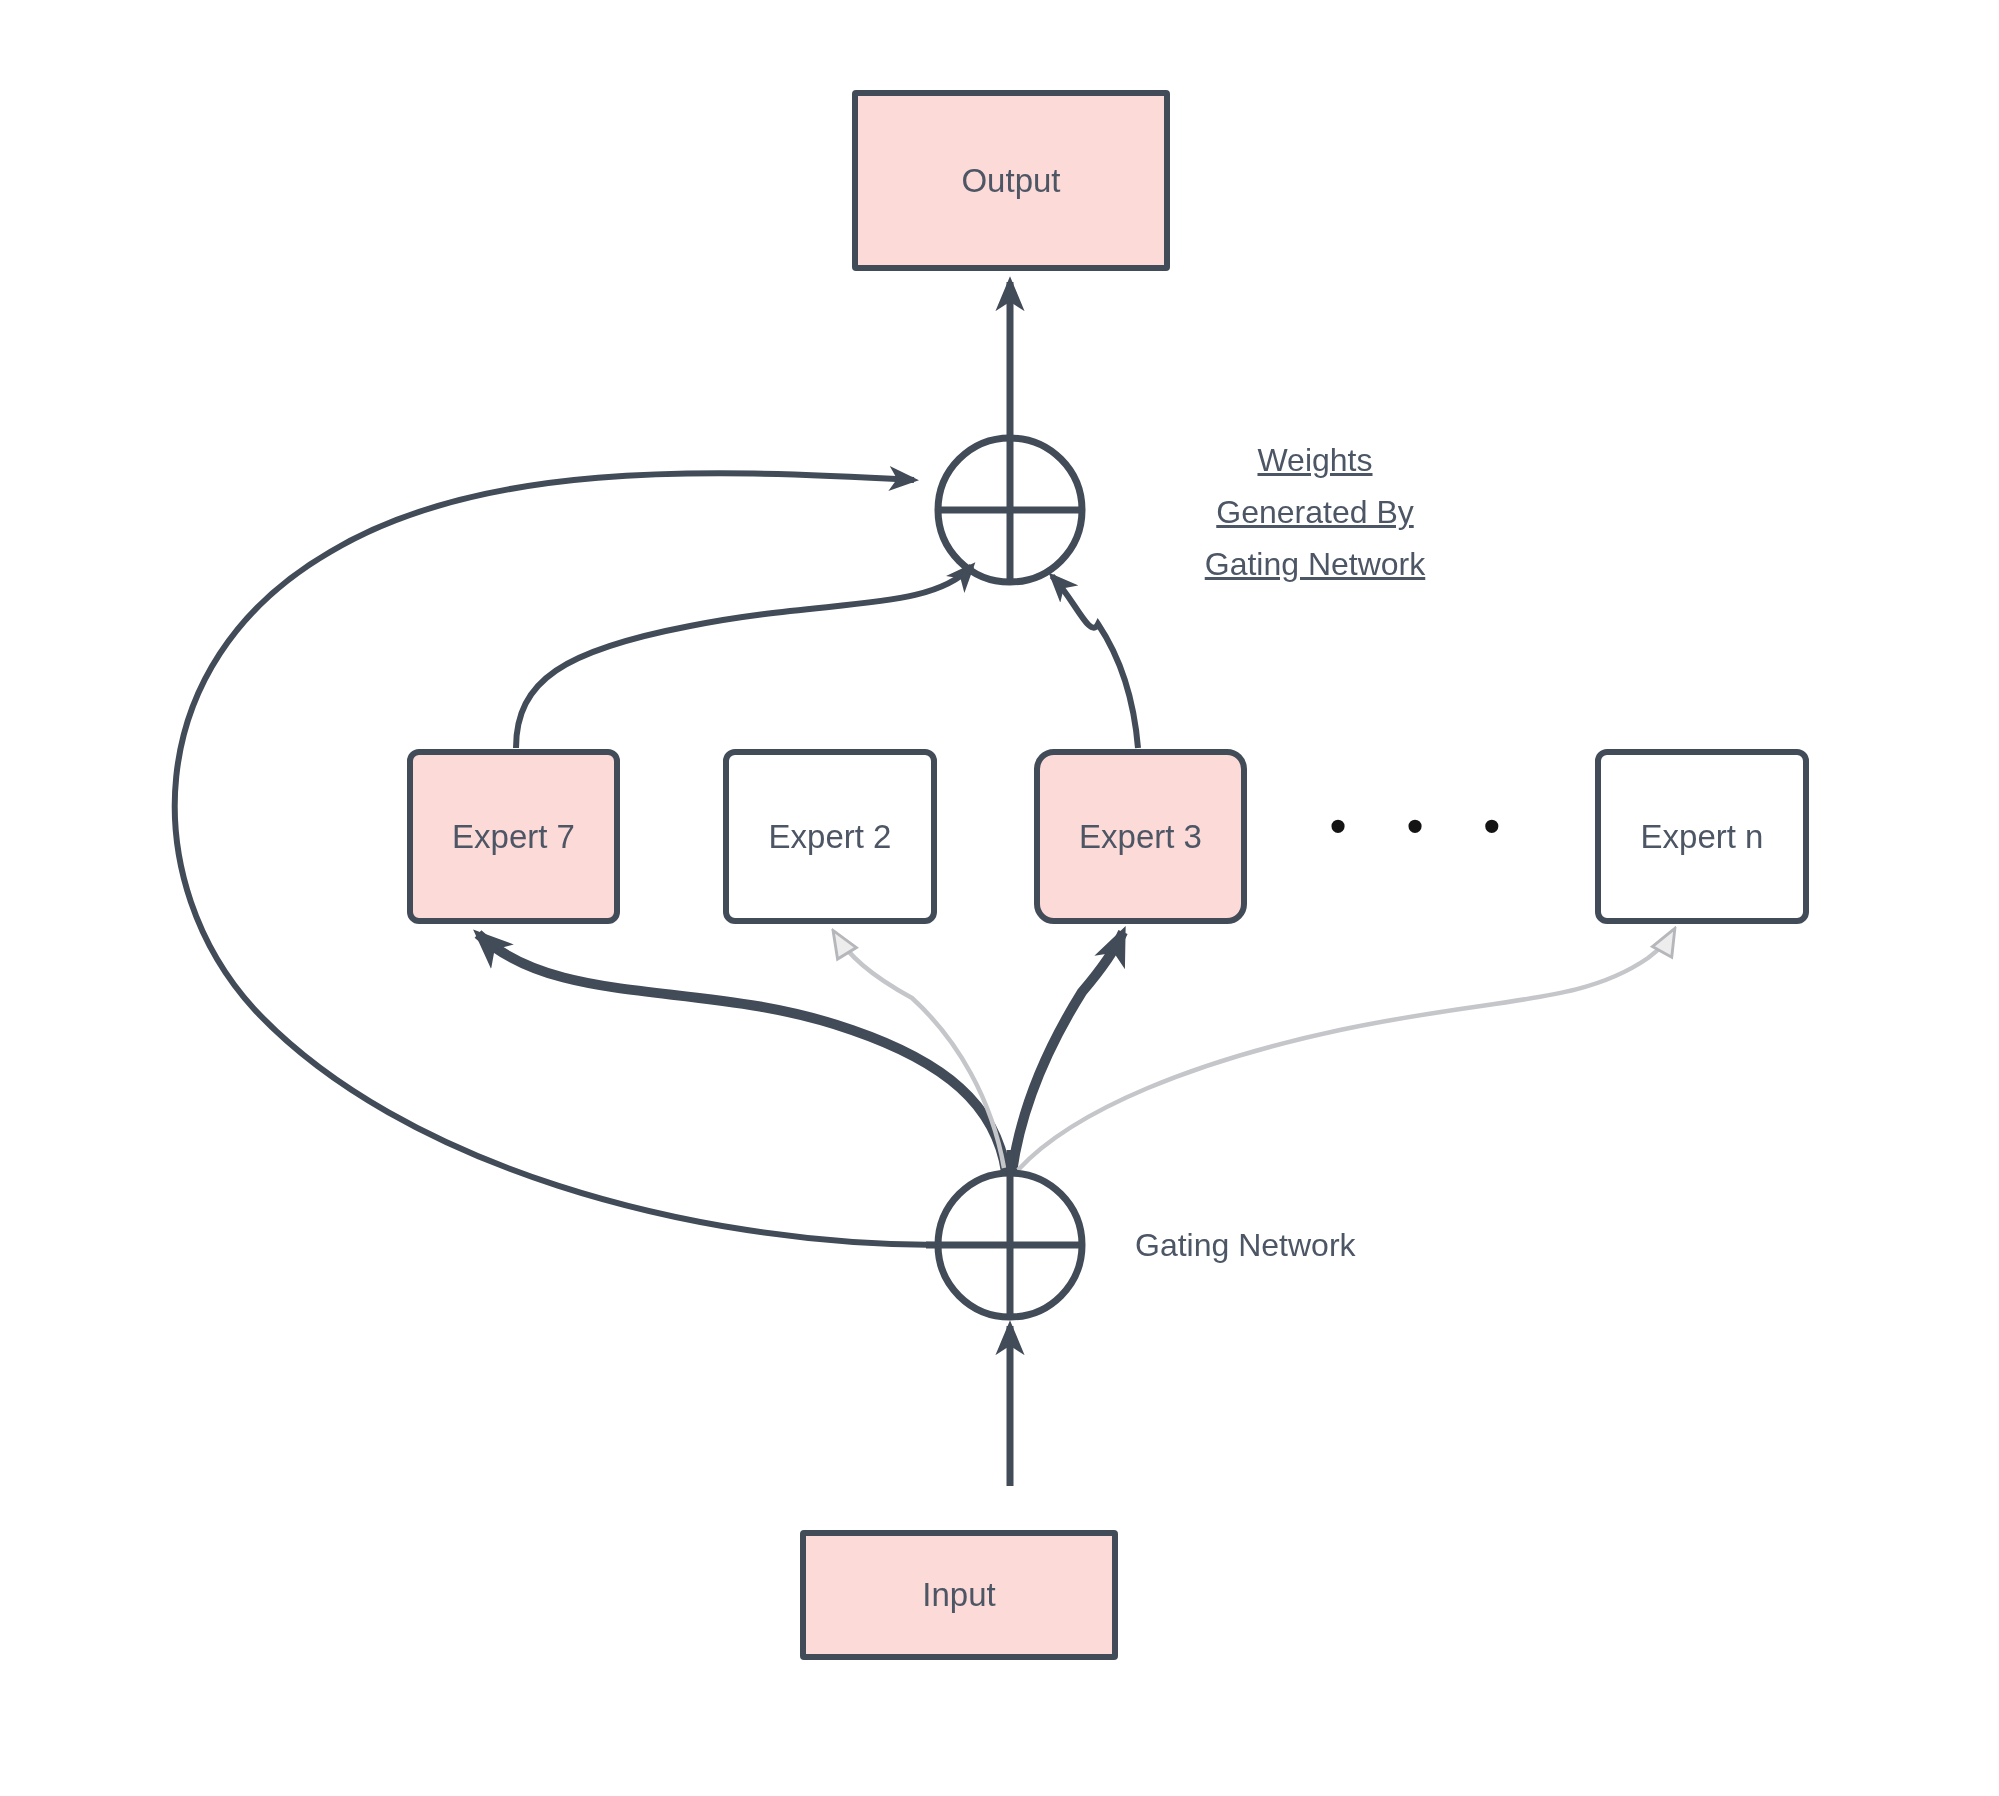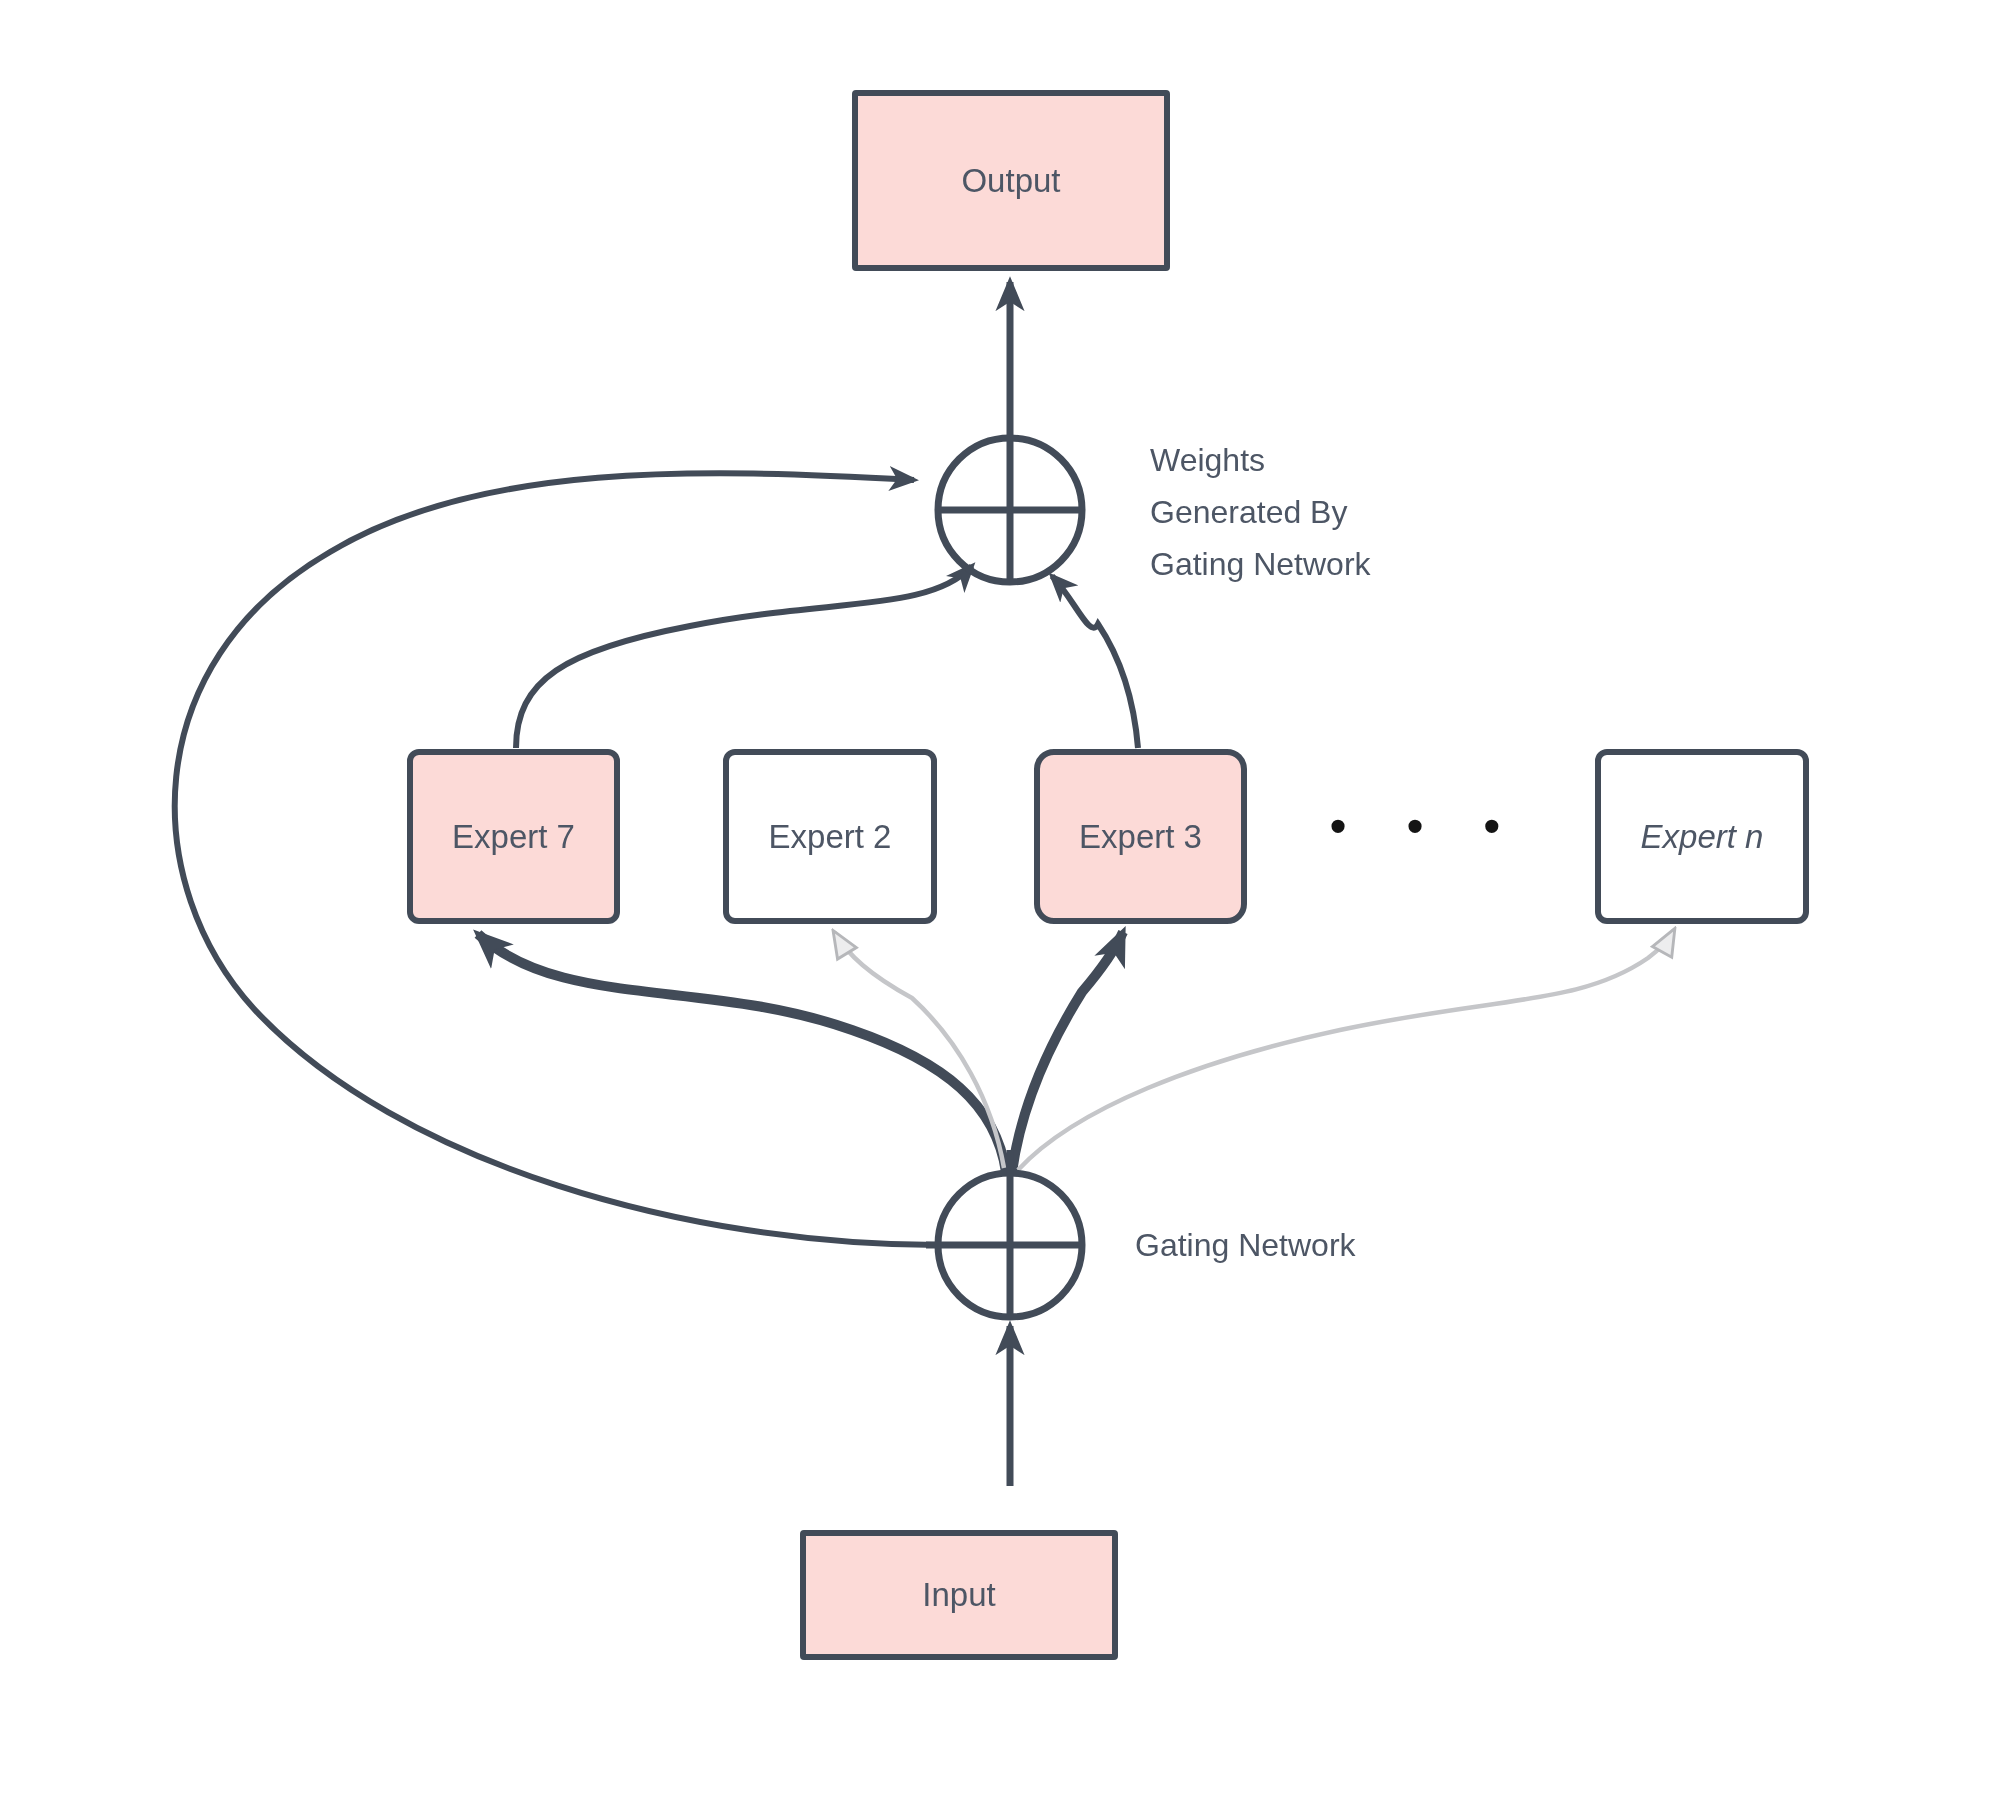--- a/index.html
+++ b/index.html
@@ -28,21 +28,21 @@
     color: #4d5665;
     background: #ffffff;
   }
   .node.pink { background: #fcdad7; }
   .note {
     position: absolute;
     color: #4d5665;
     font-size: 32px;
     line-height: 52px;
   }
-  .note.center { text-align: left; }
+  .note.center { text-align: center; text-decoration: underline; }
   .note-line { display: block; }
   .ellipsis {
     position: absolute;
     left: 1330px; top: 796px;
     width: 160px; height: 64px;
     line-height: 60px;
     text-align: center;
     font-size: 46px;
     font-weight: bold;
     letter-spacing: 24px;
@@ -116,21 +116,21 @@
   </div>
 
   <div class="node" style="left:723px; top:749px; width:214px; height:175px; border-radius:12px;">
     <span>Expert 2</span>
   </div>
 
   <div class="node pink" style="left:1034px; top:749px; width:213px; height:175px; border-radius:20px;">
     <span>Expert 3</span>
   </div>
 
-  <div class="node" style="left:1595px; top:749px; width:214px; height:175px; border-radius:12px;font-style:italic;">
+  <div class="node" style="left:1595px; top:749px; width:214px; height:175px; border-radius:12px;">
     <span>Expert n</span>
   </div>
 
   <div class="node pink" style="left:800px; top:1486px; width:318px; height:130px;margin-top:44px;">
     <span>Input</span>
   </div>
 
   <div class="ellipsis">• • •</div>
 
   <div class="note center" style="left:1150px; top:434px; width:330px;">

